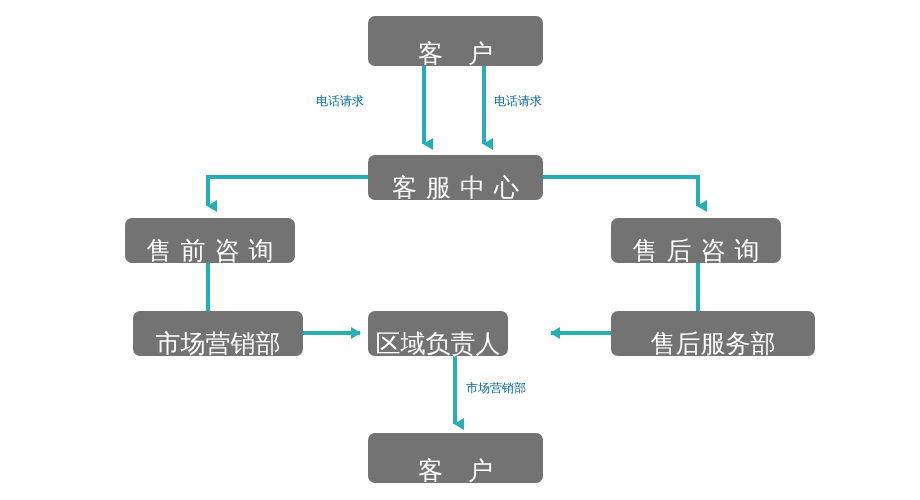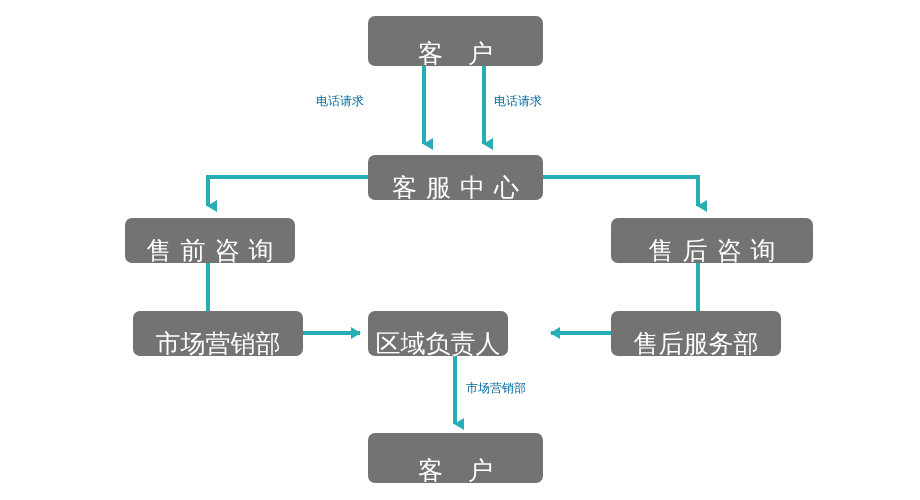--- a/index.html
+++ b/index.html
@@ -100,33 +100,33 @@
   </div>
 
   <div class="node spaced" style="left:368px; top:155px; width:175px; height:45px;">
     <span class="node-label">客服中心</span>
   </div>
 
   <div class="node spaced" style="left:125px; top:218px; width:170px; height:45px;">
     <span class="node-label">售前咨询</span>
   </div>
 
-  <div class="node spaced" style="left:611px; top:218px; width:202px; height:45px;">
+  <div class="node spaced" style="left:611px; top:218px; width:170px; height:45px;">
     <span class="node-label">售后咨询</span>
   </div>
 
   <div class="node tight" style="left:133px; top:311px; width:170px; height:45px;">
     <span class="node-label">市场营销部</span>
   </div>
 
   <div class="node tight" style="left:368px; top:311px; width:140px; height:45px;">
     <span class="node-label">区域负责人</span>
   </div>
 
-  <div class="node tight" style="left:611px; top:311px; width:170px; height:45px;">
+  <div class="node tight" style="left:611px; top:311px; width:204px; height:45px;">
     <span class="node-label">售后服务部</span>
   </div>
 
   <div class="node spaced" style="left:368px; top:433px; width:175px; height:50px;">
     <span class="node-label">客 户</span>
   </div>
 
   <div class="edge-label" style="left:316px; top:95px;">电话请求</div>
 
   <div class="edge-label" style="left:494px; top:95px;">电话请求</div>

